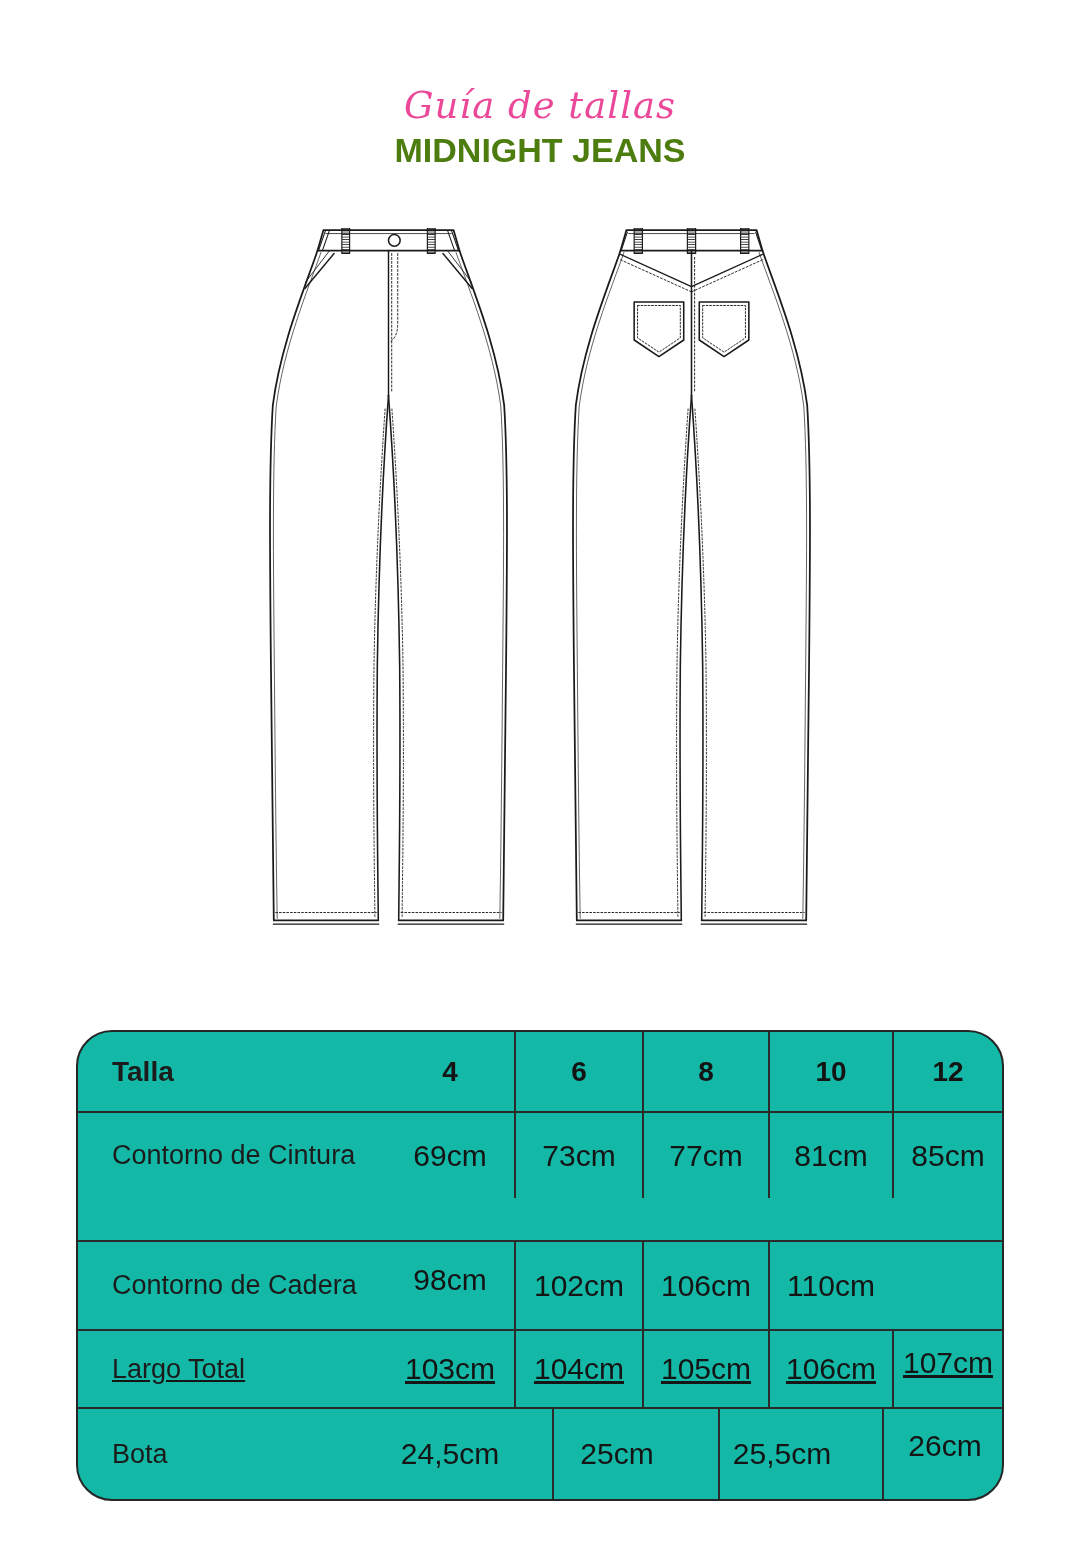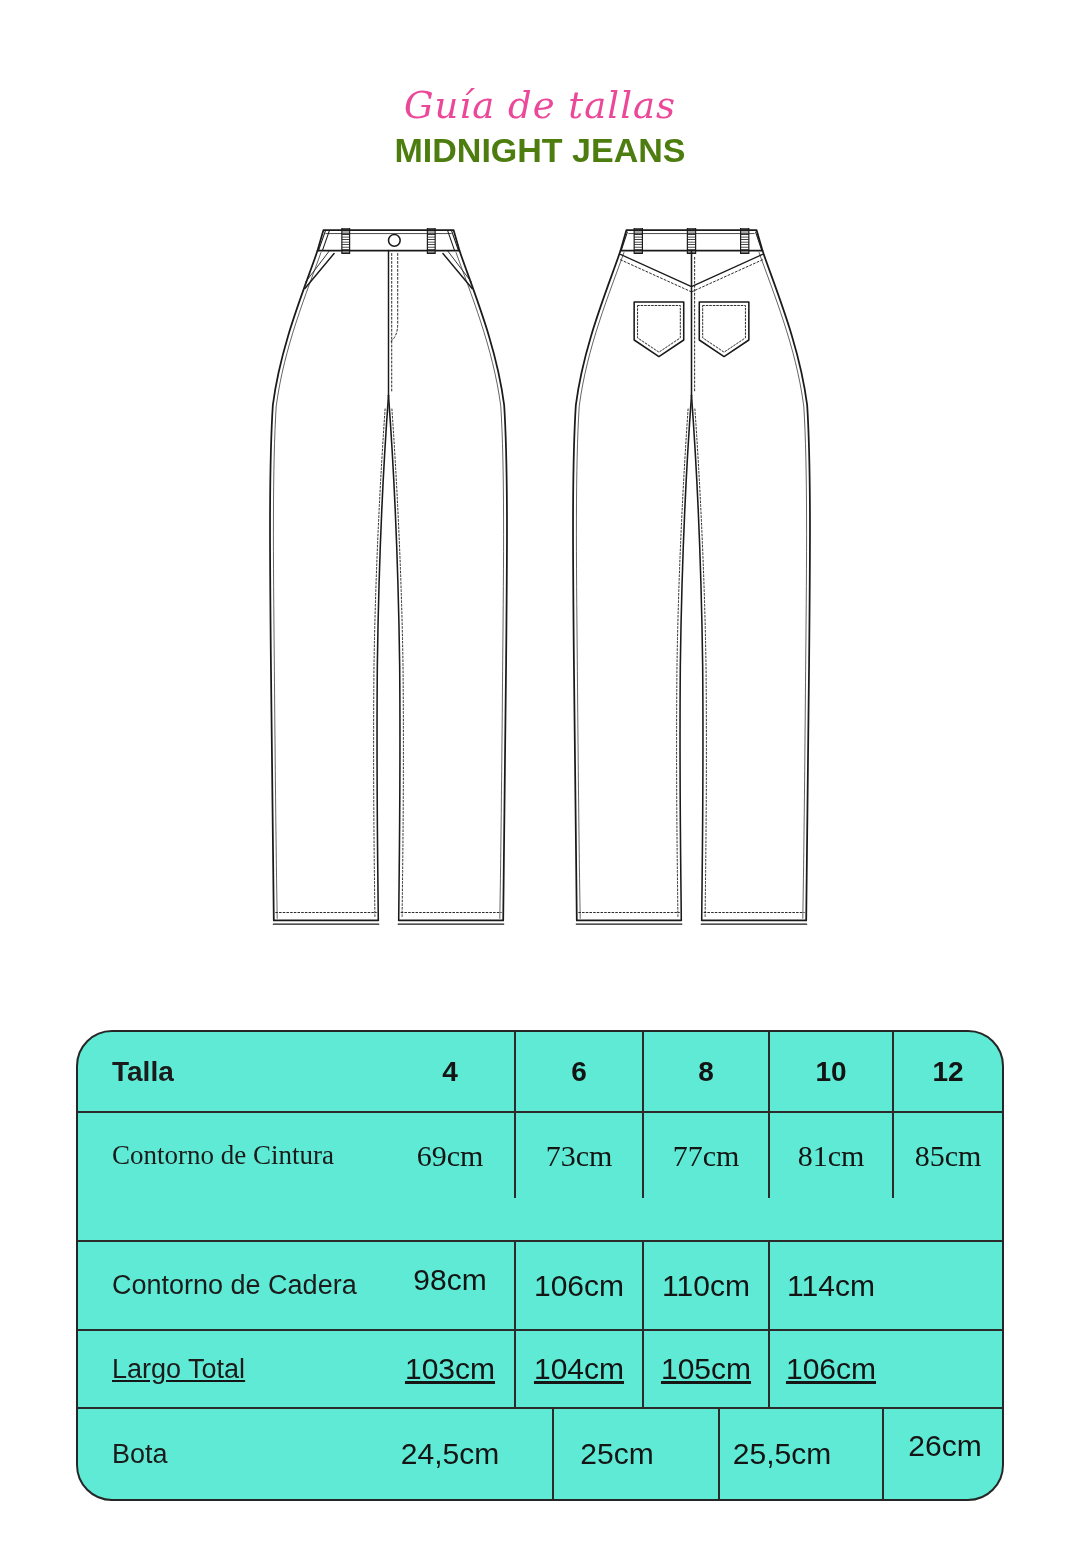--- a/index.html
+++ b/index.html
@@ -21,31 +21,31 @@
   
   .flats{
     margin-top:60px;display:flex;justify-content:center;gap:60px;
     height:712px;align-items:flex-start;
   }
   .flat{width:243px;height:710px;display:block;}
   
   .size-table{
     width:924px;margin:90px auto 0 auto;
     border:2.5px solid #262626;border-radius:36px;overflow:hidden;
-    background:#5eead4;box-sizing:content-box;
+    background:#14b8a6;box-sizing:content-box;
   }
   .t-row{display:grid;grid-template-columns:436px 128px 126px 124px 110px;}
   .t-row + .t-row{border-top:2px solid #2b2b2b;}
   .t-cell{
     border-left:2px solid #2b2b2b;display:flex;align-items:center;justify-content:center;
     font-size:30px;font-weight:400;color:#141414;
   }
   .t-cell:first-child{border-left:none;justify-content:space-between;padding-left:34px;}
   .r-head{height:79px;}
-  .r-waist{height:85px;font-family:Liberation Serif, serif;}
+  .r-waist{height:85px;}
   .r-hip{height:87px;margin-top:42px;}
   .r-length{height:76px;text-decoration:underline;}
   .r-hem{height:90px;gap:38px;}
   .row-label{font-size:27px;font-weight:400;color:#1b1b1b;}
   .r-head .row-label{font-size:28px;font-weight:700;}
   .first-val{width:128px;text-align:center;display:inline-block;}
   .r-head .t-cell{font-size:28px;font-weight:700;}
   .up6{position:relative;top:-6px;}
   .up8{position:relative;top:-8px;}
 </style>
@@ -211,33 +211,36 @@
     <div class="t-cell">77cm</div>
     <div class="t-cell">81cm</div>
     <div class="t-cell">85cm</div>
   </div>
 
   <div class="t-row r-hip">
     <div class="t-cell">
       <span class="row-label">Contorno de Cadera</span>
       <span class="first-val up6">98cm</span>
     </div>
+    <div class="t-cell">102cm</div>
     <div class="t-cell">106cm</div>
     <div class="t-cell">110cm</div>
-    <div class="t-cell">114cm</div>
   </div>
 
   <div class="t-row r-length">
     <div class="t-cell">
       <span class="row-label">Largo Total</span>
       <span class="first-val">103cm</span>
     </div>
     <div class="t-cell">104cm</div>
     <div class="t-cell">105cm</div>
     <div class="t-cell">106cm</div>
+    <div class="t-cell">
+        <span class="up6">107cm</span>
+      </div>
   </div>
 
   <div class="t-row r-hem">
     <div class="t-cell">
       <span class="row-label">Bota</span>
       <span class="first-val">24,5cm</span>
     </div>
     <div class="t-cell">25cm</div>
     <div class="t-cell">25,5cm</div>
     <div class="t-cell">

